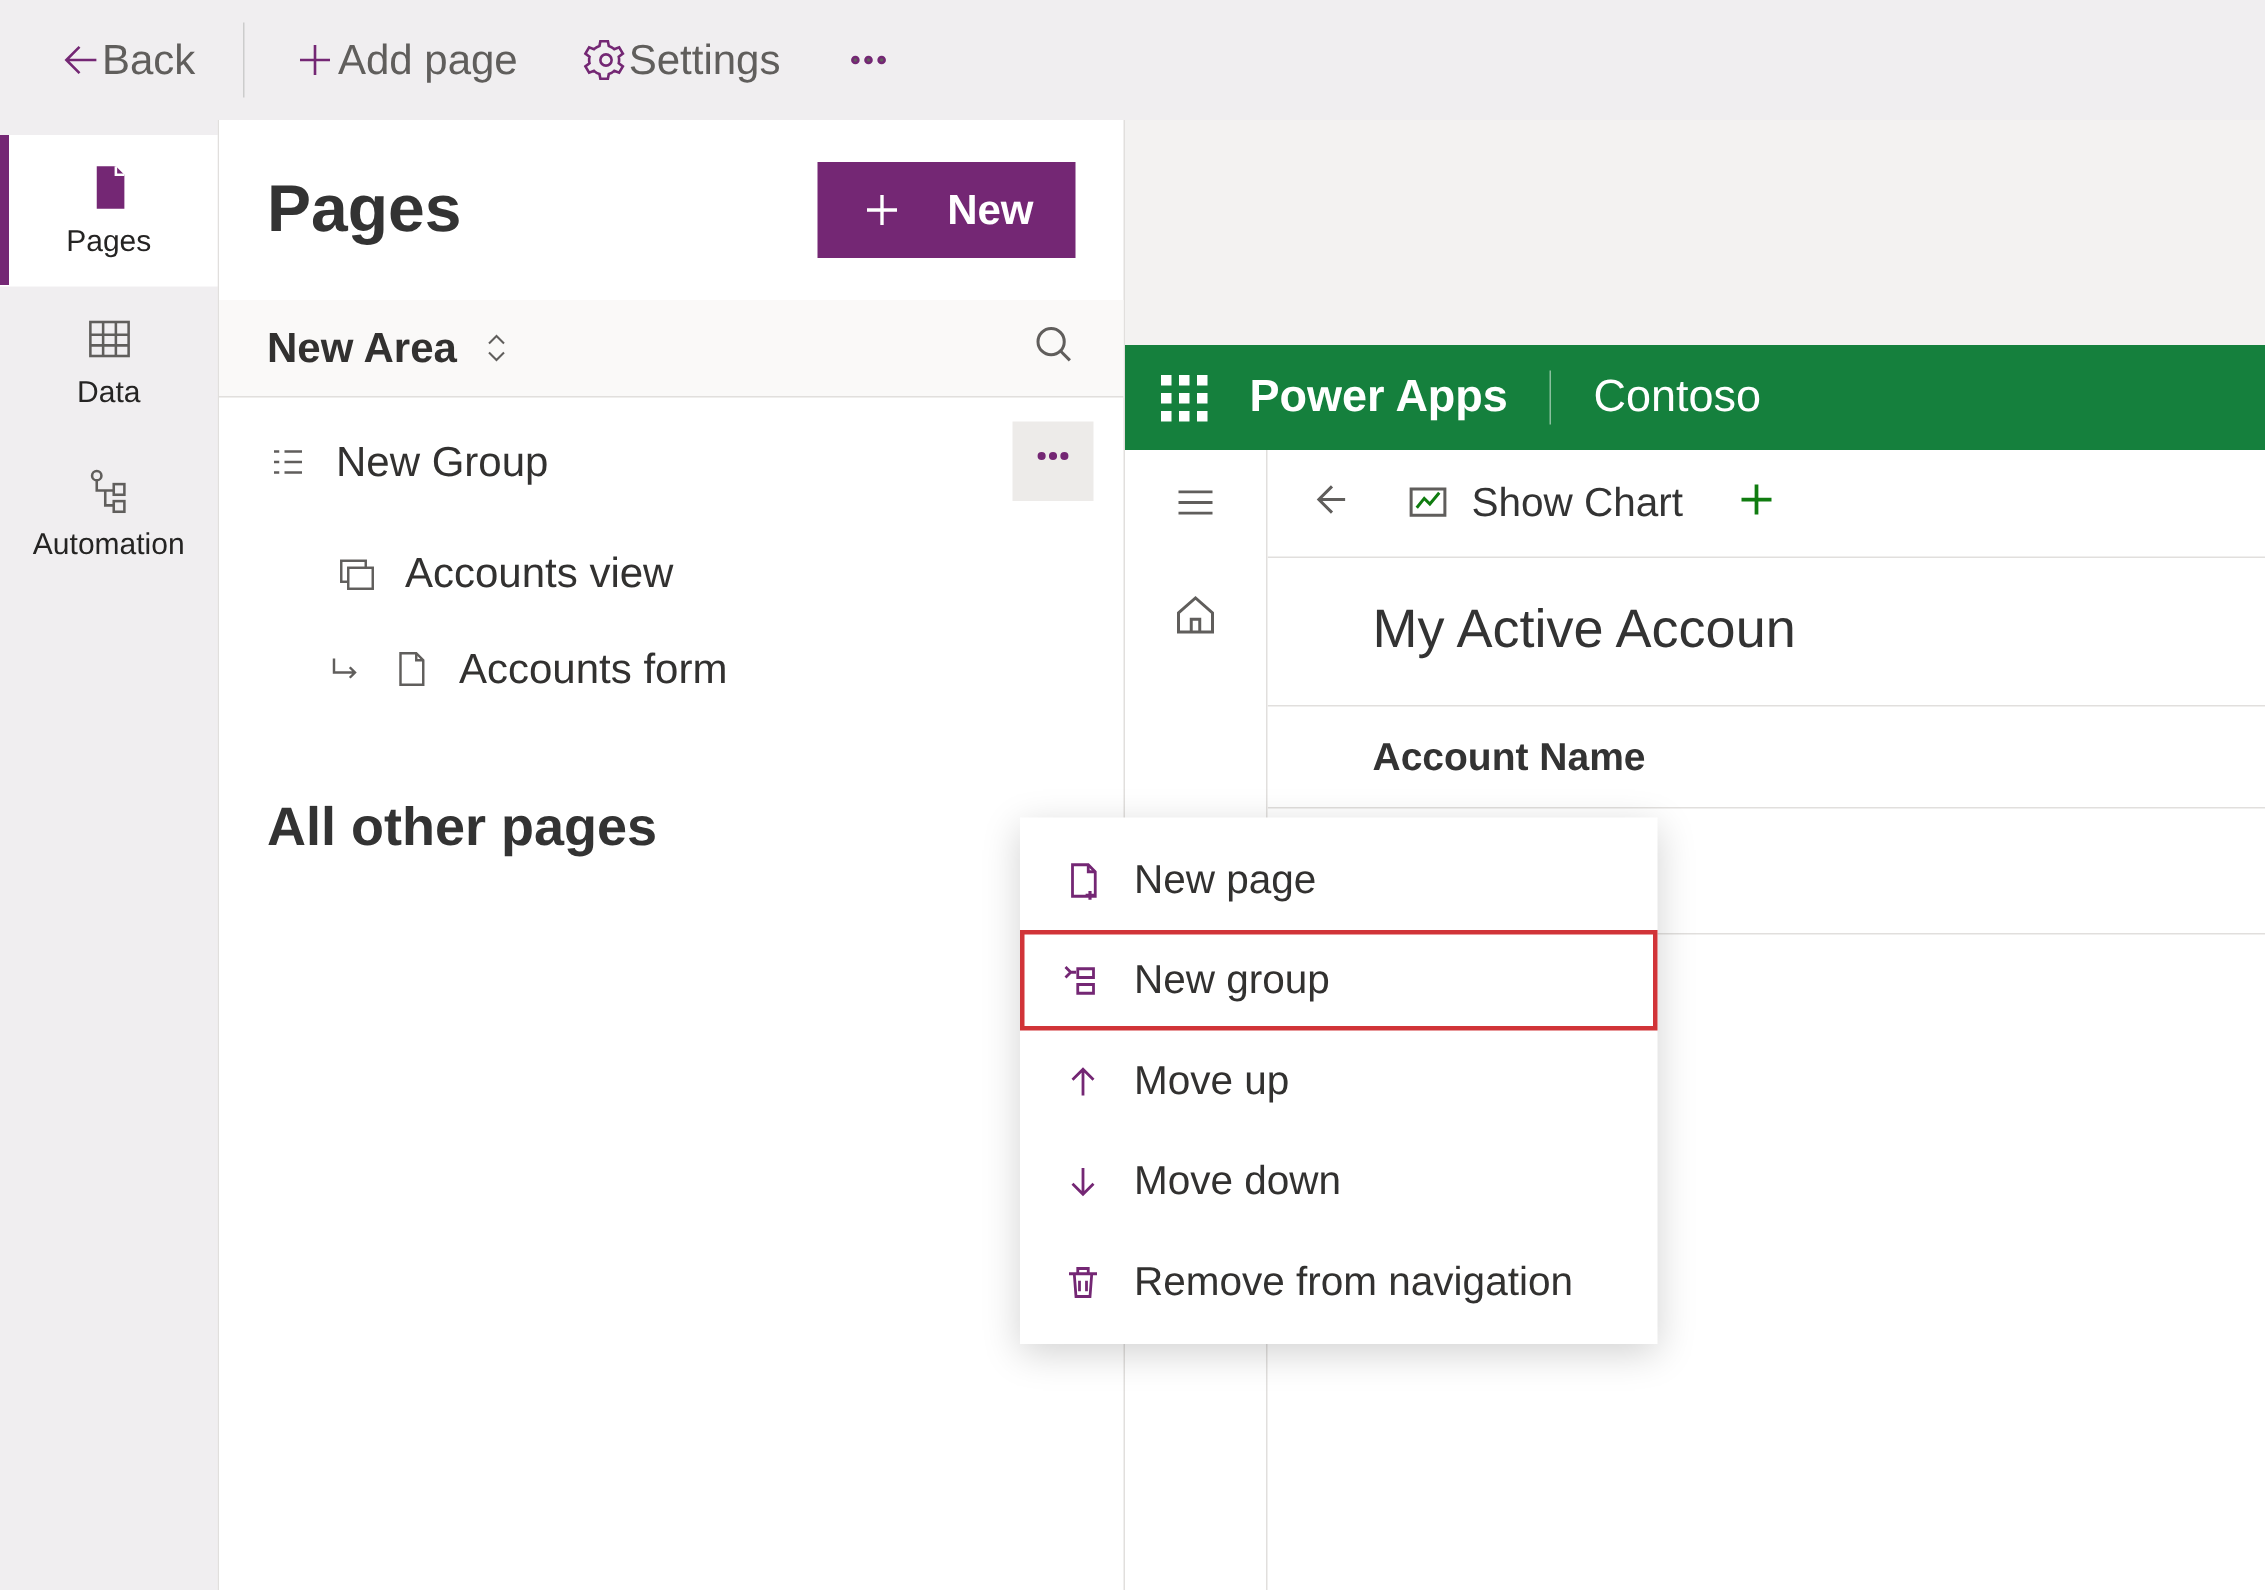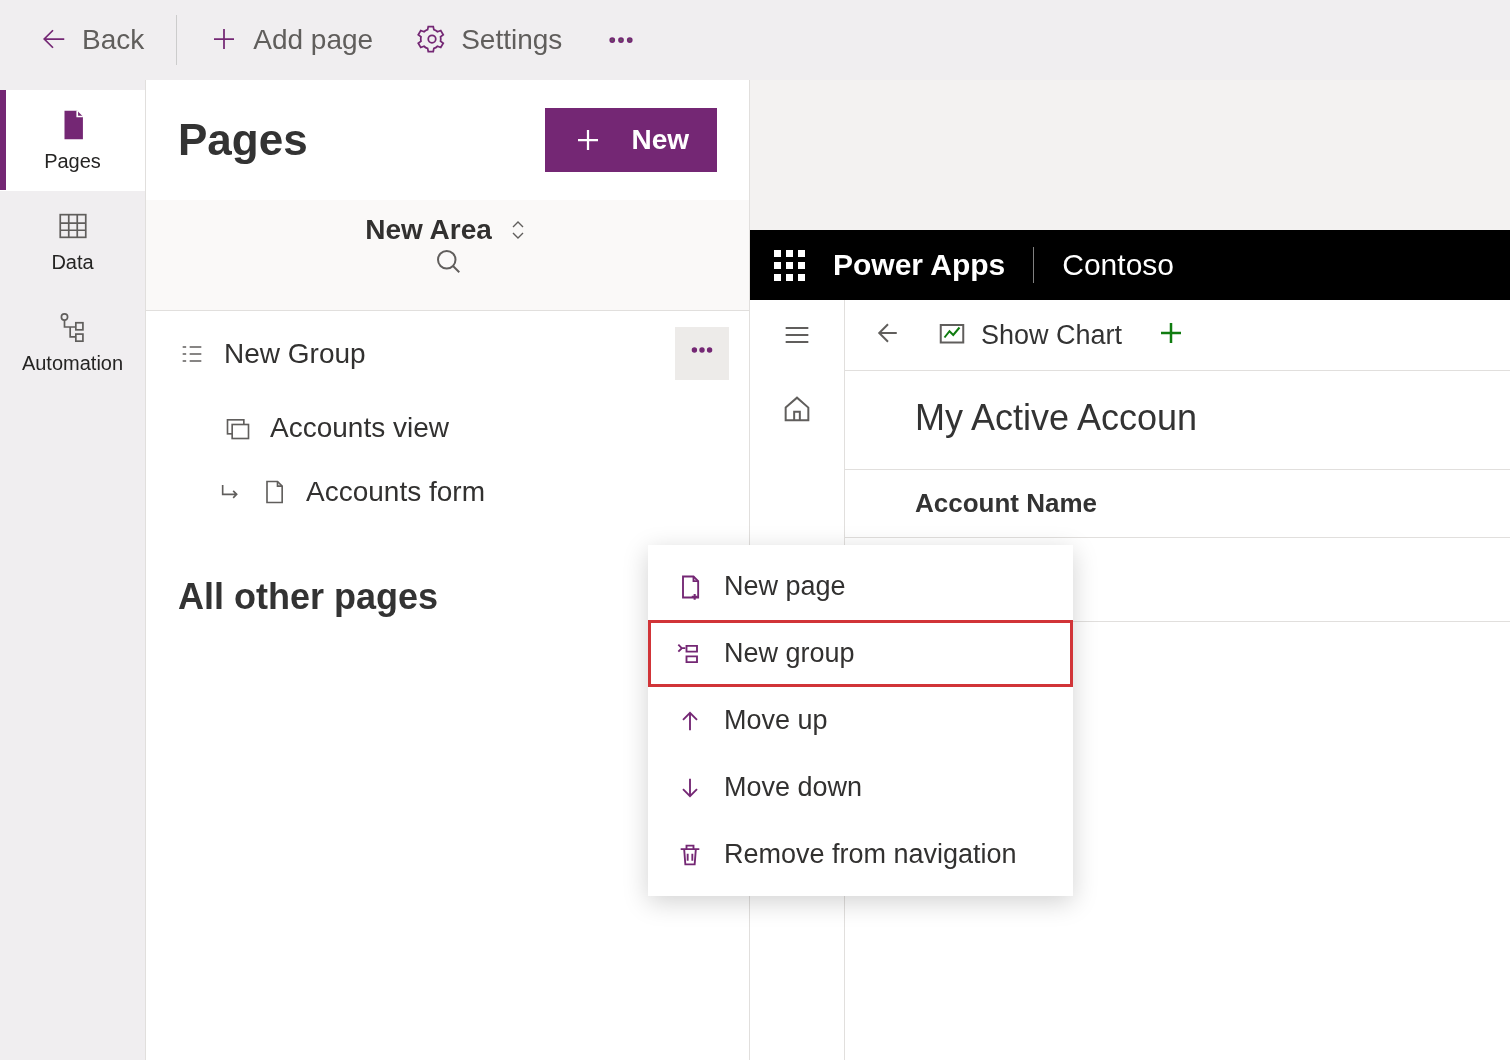--- a/index.html
+++ b/index.html
@@ -1,61 +1,61 @@
 <!DOCTYPE html>
 <html><head>
 <meta charset="utf-8">
 <style>
   * { box-sizing: border-box; margin: 0; padding: 0; font-family: "Segoe UI", sans-serif; }
   body { background: #f0eef0; width: 1510px; height: 1060px; overflow: hidden; color: #333; }
   
   .toolbar { height: 80px; display: flex; align-items: center; padding: 0 20px; gap: 8px; background:#f0eef0; }
-  .tbtn { display: flex; align-items: flex-start; gap: 14px; padding: 8px 18px; font-size: 28px; color:#605e5c; cursor:pointer; }
+  .tbtn { display: flex; align-items: center; padding: 8px 18px; font-size: 28px; color:#605e5c; cursor:pointer; }
   .tbtn svg { width: 30px; height: 30px; stroke:#742774; fill:none; stroke-width:1.4; }
   .vdiv { width:1px; height:50px; background:#ccc; margin:0 6px; }
   
   .main { display:flex; height: calc(100% - 80px); }
   
   .leftnav { width: 145px; background:#f0eef0; padding-top:10px; position:relative; }
   .leftnav .item { display:flex; flex-direction:column; align-items:center; padding:18px 4px; font-size:20px; color:#252423; cursor:pointer; }
   .leftnav .item svg { width:34px; height:34px; margin-bottom:8px; stroke:#605e5c; fill:none; stroke-width:1.2; }
   .leftnav .item.active { background:#fff; }
   .leftnav .item.active svg { fill:#742774; stroke:none; }
   .leftnav .indicator { position:absolute; left:0; top:10px; width:6px; height:100px; background:#742774; }
   
   .panel { width: 605px; background:#fff; border-left:1px solid #e1dfdd; border-right:1px solid #e1dfdd; display:flex; flex-direction:column; }
   .panel-head { display:flex; align-items:center; justify-content:space-between; padding:28px 32px; }
   .panel-head h1 { font-size:44px; font-weight:700; }
   .newbtn { display:flex; align-items:center; gap:28px; background:#742774; color:#fff; padding:16px 28px; font-size:28px; font-weight:600; cursor:pointer; }
   .newbtn svg { width:30px; height:30px; stroke:#fff; stroke-width:1.8; }
   
-  .area-row { display:flex; align-items:center; justify-content:space-between; padding:14px 32px 30px 32px; border-bottom:1px solid #e1dfdd; background:#faf9f8;flex-direction:column; }
+  .area-row { display:flex; align-items:center; justify-content:space-between; padding:14px 32px 15px 32px; border-bottom:1px solid #e1dfdd; background:#faf9f8; }
   .area-sel { display:flex; align-items:center; gap:14px; font-size:28px; font-weight:600; color:#323130; cursor:pointer;}
   .area-sel svg { width:24px; height:24px; stroke:#605e5c; fill:none; stroke-width:1.4;}
   .search-ico svg { width:30px; height:30px; stroke:#605e5c; fill:none; stroke-width:1.6; }
   
   .section-title { font-size:36px; font-weight:700; padding:32px 32px 24px 32px; }
   
   .navlist { padding: 0 0 20px 0; }
   .nav-row { display:flex; align-items:center; padding:16px 20px 16px 32px; font-size:28px; color:#323130; }
   .nav-row .rowicons { display:flex; align-items:center; gap:14px; }
   .nav-row svg { width:28px; height:28px; stroke:#605e5c; fill:none; stroke-width:1.4; }
   .nav-row .label { margin-left:18px; flex:1; }
   .nav-row.child { padding-left: 78px; }
   .nav-row.child2 { padding-left: 72px; }
   .more { margin-left:auto; padding:10px 14px; background:#edebe9; cursor:pointer;}
   .more svg{ width:26px; height:26px; stroke:#742774; fill:#742774;}
   
-  .ctx { position:absolute; left:648px; top:545px; width:425px; background:#fff; box-shadow:0 6px 24px rgba(0,0,0,0.18); padding:8px 0; z-index:50; }
+  .ctx { position:absolute; left:680px; top:545px; width:425px; background:#fff; box-shadow:0 6px 24px rgba(0,0,0,0.18); padding:8px 0; z-index:50; }
   .ctx-item { display:flex; align-items:center; gap:20px; padding:18px 28px; font-size:27px; color:#323130; cursor:pointer; }
   .ctx-item svg { width:28px; height:28px; stroke:#742774; fill:none; stroke-width:1.6; }
   .ctx-item.hi { outline:3px solid #d13438; outline-offset:-3px; }
   
   .preview { flex:1; background:#f3f2f1; padding-top:150px; display:flex; flex-direction:column; overflow:hidden;}
-  .pv-header { display:flex; align-items:center; background:#000000; color:#fff; height:70px; padding:0 24px; gap:28px; font-size:30px;}
+  .pv-header { display:flex; align-items:center; background:#15803d; color:#fff; height:70px; padding:0 24px; gap:28px; font-size:30px;}
   .pv-header .waffle { display:grid; grid-template-columns:repeat(3,7px); grid-template-rows:repeat(3,7px); gap:5px;}
   .pv-header .waffle span{ background:#fff; width:7px; height:7px;}
   .pv-header .brand { font-weight:700; }
   .pv-header .vsep { width:1px; height:36px; background:rgba(255,255,255,0.5);}
   
   .pv-body { display:flex; flex:1; background:#fff;}
   .pv-rail { width:95px; border-right:1px solid #e1dfdd; padding-top:18px; display:flex; flex-direction:column; align-items:center; gap:36px;}
   .pv-rail svg{ width:34px; height:34px; stroke:#605e5c; fill:none; stroke-width:1.4;}
   .pv-main { flex:1; padding:0; overflow:hidden;}
   .pv-cmdbar { display:flex; align-items:center; gap:34px; padding:18px 28px; border-bottom:1px solid #e1dfdd;}

